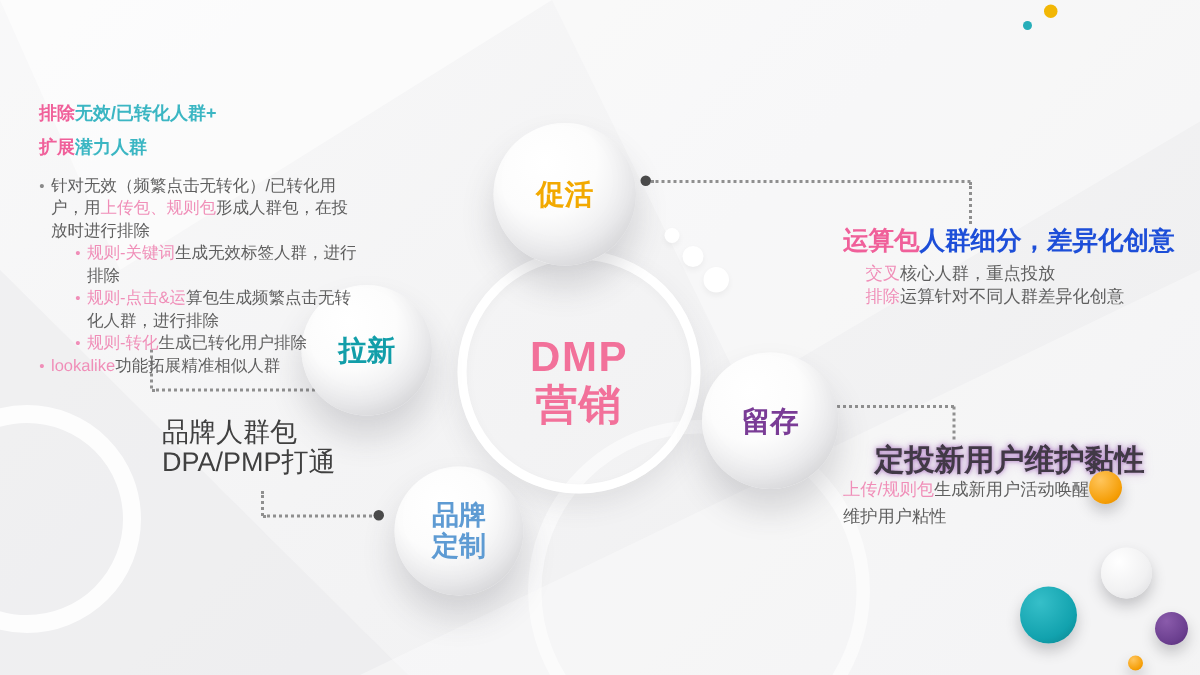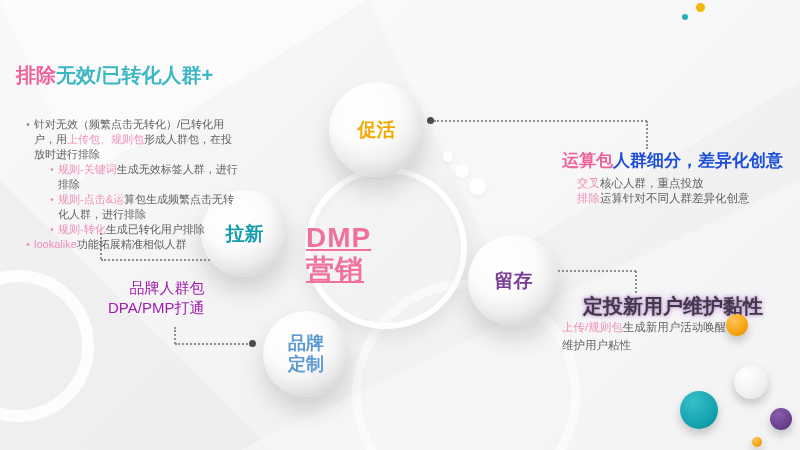--- a/index.html
+++ b/index.html
@@ -26,51 +26,51 @@
   .dot-h{position:absolute;border-top:2px dotted #8f8f8f;height:0;}
   .dot-v{position:absolute;border-left:2px dotted #8f8f8f;width:0;}
   .conn-dot{position:absolute;width:7px;height:7px;border-radius:50%;background:#4b4b4b;}
   
   .center-ring{
     position:absolute;left:305px;top:167px;width:150px;height:150px;border-radius:50%;
     border:6px solid #ffffff;
     box-shadow:0 8px 18px rgba(70,70,80,.10), inset 0 2px 8px rgba(0,0,0,.03);
   }
   .center-text{
-    position:absolute;left:306px;top:222px;width:160px;
-    color:#F2719A;font-size:28px;font-weight:700;line-height:32px;letter-spacing:1px;text-decoration:underline;
+    position:absolute;left:306px;top:222px;width:160px;text-align:center;
+    color:#F2719A;font-size:28px;font-weight:700;line-height:32px;letter-spacing:1px;
   }
   
   .sphere{
     position:absolute;border-radius:50%;
     background:radial-gradient(circle at 36% 28%, #ffffff 0%, #fcfcfc 38%, #ececee 66%, #d3d3d6 94%);
     box-shadow:0 14px 22px rgba(60,60,72,.18), inset -5px -9px 16px rgba(0,0,0,.035);
     display:flex;align-items:center;justify-content:center;text-align:center;
     font-weight:700;
   }
   .sp-cuhuo{left:329px;top:82px;width:95px;height:95px;font-size:19px;color:#F2A900;}
   .sp-laxin{left:201px;top:190px;width:87px;height:87px;font-size:19px;color:#129EA9;}
   .sp-liucun{left:468px;top:235px;width:91px;height:91px;font-size:19px;color:#7A3C96;}
   .sp-pinpai{left:263px;top:311px;width:86px;height:86px;font-size:18px;color:#5E9BD3;line-height:21px;}
   
-  .left-title{position:absolute;left:16px;top:64px;font-size:20px;font-weight:700;line-height:23px;}
+  .left-title{position:absolute;left:26px;top:64px;font-size:12px;font-weight:700;line-height:23px;}
   .pk{color:#F0609A;}
   .pk2{color:#F08EB8;}
   .tl{color:#3BB6C3;}
   .bullets{position:absolute;left:14px;top:117px;width:232px;font-size:11px;line-height:15px;color:#5f5f5f;}
   .b{display:flex;}
   .b .mk{flex:0 0 auto;width:12px;text-align:center;font-size:10px;}
   .mk.g{color:#8a8a8a;}
   .mk.p{color:#F08EB8;}
   .b.l1{margin-left:8px;}
   .b.l1 p{width:204px;}
   .b.l2{margin-left:32px;}
   .b.l2 p{width:182px;}
   .b p{margin:0;}
-  .brand-note{position:absolute;left:108px;top:278px;color:#a21caf;font-size:15px;line-height:20px;text-align:right;}
+  .brand-note{position:absolute;left:108px;top:278px;color:#404040;font-size:18px;line-height:20px;}
   
   .rt-title{position:absolute;left:562px;top:149px;font-size:17px;font-weight:700;}
   .org{color:#1d4ed8;}
   .rt-body{position:absolute;left:577px;top:176px;font-size:11.5px;line-height:14.5px;color:#5f5f5f;}
   .rb-title{
     position:absolute;left:559px;top:293px;font-size:20px;font-weight:700;color:#413946;
     text-shadow:0 0 3px rgba(152,84,182,.75),0 0 7px rgba(152,84,182,.40);
     margin-left:24px;
   }
   .rb-body{position:absolute;left:562px;top:318px;font-size:11.5px;line-height:18px;color:#5f5f5f;}
@@ -135,20 +135,23 @@
     <span>
       <span style="display:block">品牌</span>
       <span style="display:block">定制</span>
     </span>
   </div>
 
   <div class="left-title">
     <div>
       <span class="pk">排除</span><span class="tl">无效/已转化人群+</span>
     </div>
+    <div>
+      <span class="pk">扩展</span><span class="tl">潜力人群</span>
+    </div>
   </div>
 
   <div class="bullets">
     <div class="b l1">
       <span class="mk g">•</span>
       <p><span>针对无效（频繁点击无转化）/已转化用户，用</span><span class="pk2">上传包、规则包</span><span>形成人群包，在投放时进行排除</span></p>
     </div>
     <div class="b l2">
       <span class="mk p">•</span>
       <p><span class="pk2">规则-关键词</span><span>生成无效标签人群，进行排除</span></p>

